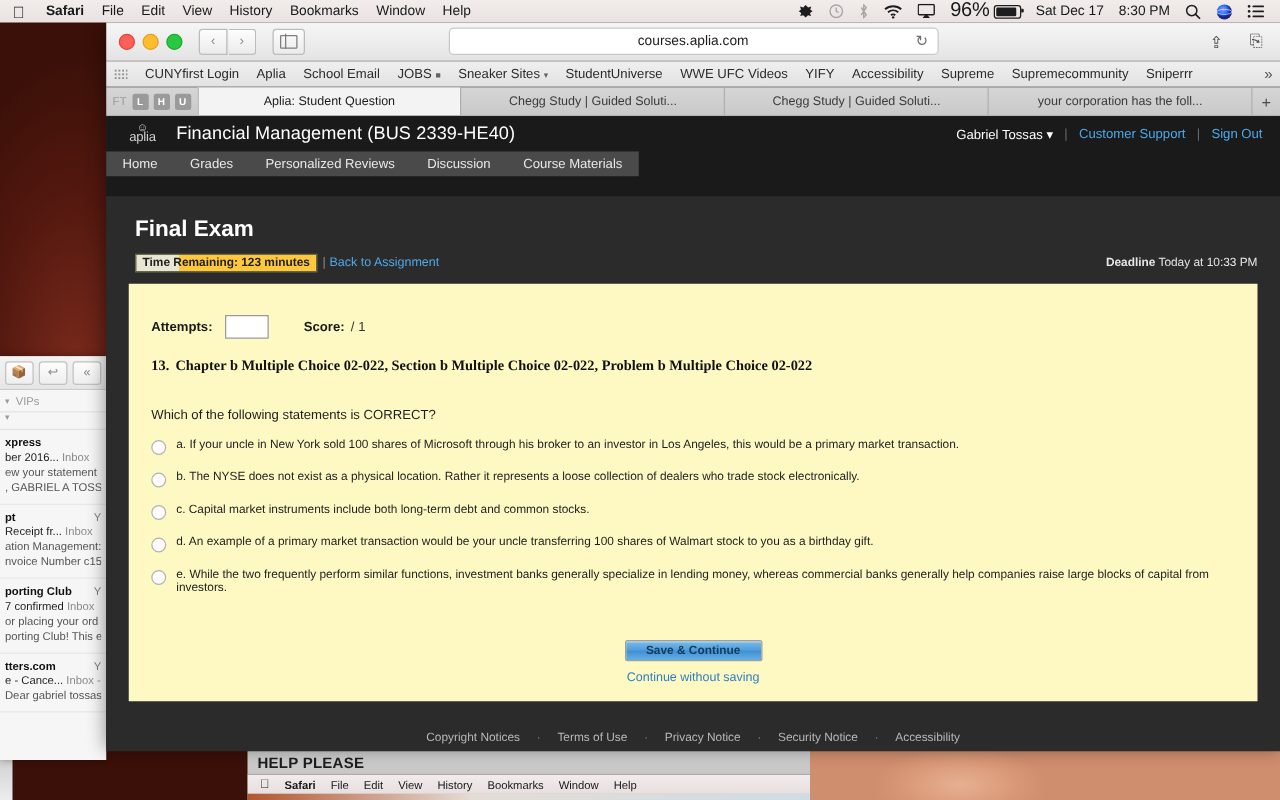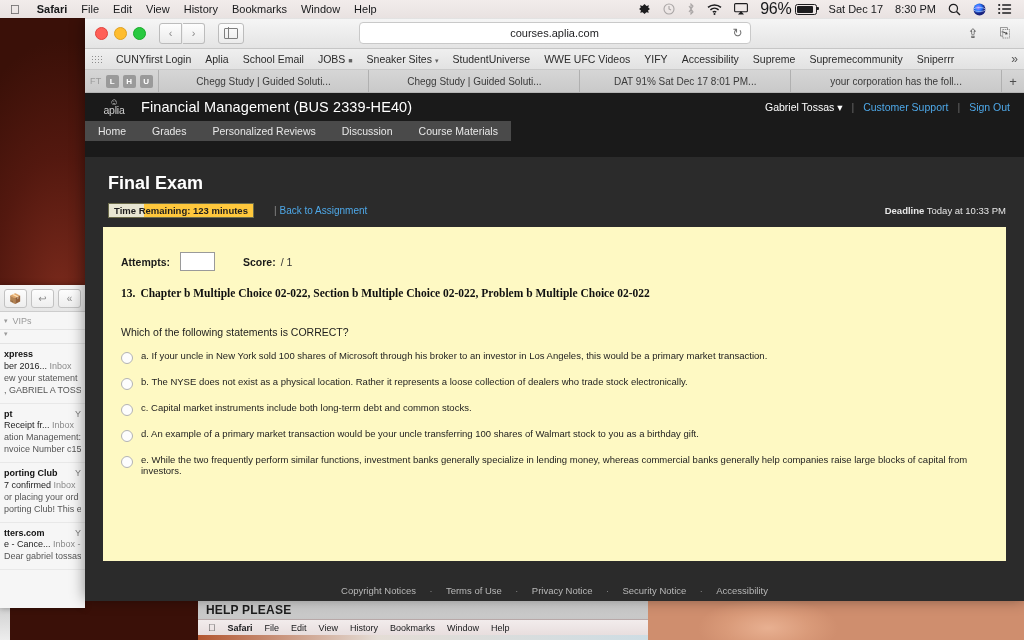--- a/index.html
+++ b/index.html
@@ -152,21 +152,21 @@
   #aplia-nav .nitem { color: #e8e8e8; font-size: 10.5px; padding: 0 13px; line-height: 20px; }
 
   #exam-title { color: #ffffff; font-size: 18px; font-weight: bold; padding: 16px 0 0 0; margin-left: 5px; }
   #exam-meta { display: flex; align-items: center; margin: 9px 0 0 5px; position: relative; height: 14px; }
   #time-badge {
     display: inline-flex; align-items: center; height: 13px;
     border: 1px solid #6b6b4a; font-size: 9.5px; font-weight: bold; color: #1d1d1d;
     background: linear-gradient(90deg, #e8e6d2 0%, #e8e6d2 24%, #ffc83c 24%, #ffc83c 100%);
     padding: 0 5px;
   }
-  #back-link { color: #4ea8e8; font-size: 10px; margin-left: 20px; text-decoration: none; }
+  #back-link { color: #4ea8e8; font-size: 10px; margin-left: 4px; text-decoration: none; }
   #back-link .bar { color: #8a8a8a; margin-right: 3px; }
   #deadline { margin-left: auto; color: #e6e6e6; font-size: 9.5px; }
   #deadline b { font-weight: bold; }
 
   #card {
     margin: 10px 0 0 0; background: #fef9c3; height: 334px; position: relative;
     padding: 0 18px;
   }
   #attempts-row { display: flex; align-items: center; padding-top: 25px; font-size: 10.5px; color: #1a1a1a; }
   #attempts-row .lbl { font-weight: bold; }
@@ -343,28 +343,28 @@
     <span class="more">»</span>
   </div>
 
   <div id="tabbar">
     <div class="favgroup">
       <span class="ft">FT</span>
       <span class="fav">L</span>
       <span class="fav">H</span>
       <span class="fav">U</span>
     </div>
+    <div class="tab active">
+        <span>Aplia: Student Question</span>
+      </div>
     <div class="tab">
         <span>Chegg Study | Guided Soluti...</span>
       </div>
     <div class="tab">
         <span>Chegg Study | Guided Soluti...</span>
-      </div>
-    <div class="tab">
-        <span>DAT 91% Sat Dec 17 8:01 PM...</span>
       </div>
     <div class="tab">
         <span>your corporation has the foll...</span>
       </div>
     <div class="plus">+</div>
   </div>
 
   <div id="page">
 
     <div id="aplia-header">
@@ -430,20 +430,24 @@
         </div>
         <div class="choice">
           <span class="radio"></span>
           <span class="ctext"><span>d.</span> <span>An example of a primary market transaction would be your uncle transferring 100 shares of Walmart stock to you as a birthday gift.</span></span>
         </div>
         <div class="choice">
           <span class="radio"></span>
           <span class="ctext"><span>e.</span> <span>While the two frequently perform similar functions, investment banks generally specialize in lending money, whereas commercial banks generally help companies raise large blocks of capital from investors.</span></span>
         </div>
 
+        <div id="btn-wrap">
+          <span id="save-btn">Save &amp; Continue</span>
+          <a id="cont-link" href="#">Continue without saving</a>
+        </div>
       </div>
 
       <div id="footer">
         <a href="#">Copyright Notices</a>
         <span class="dot">·</span>
         <a href="#">Terms of Use</a>
         <span class="dot">·</span>
         <a href="#">Privacy Notice</a>
         <span class="dot">·</span>
         <a href="#">Security Notice</a>

